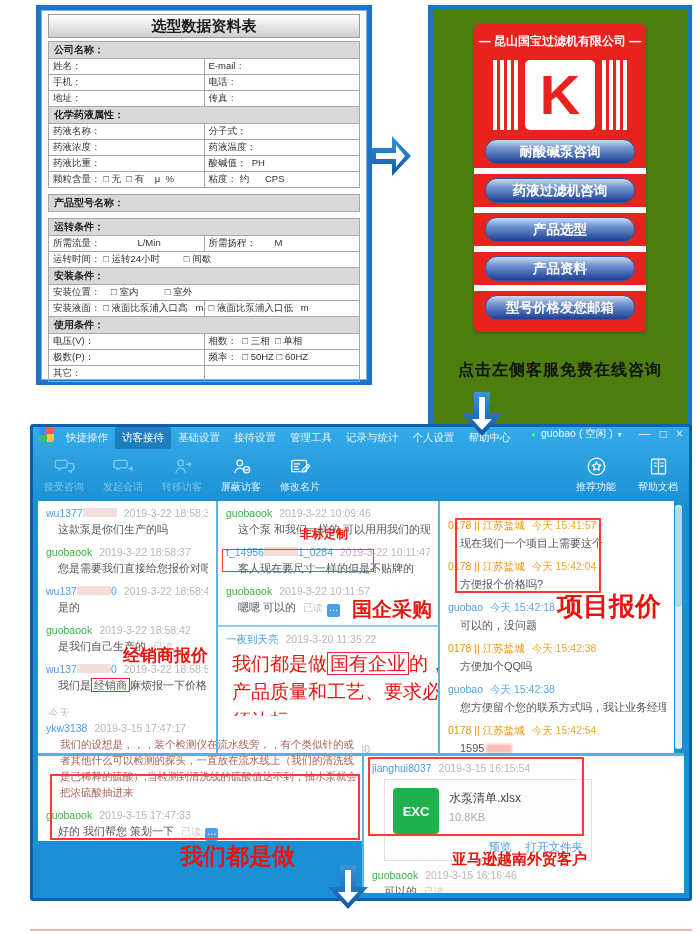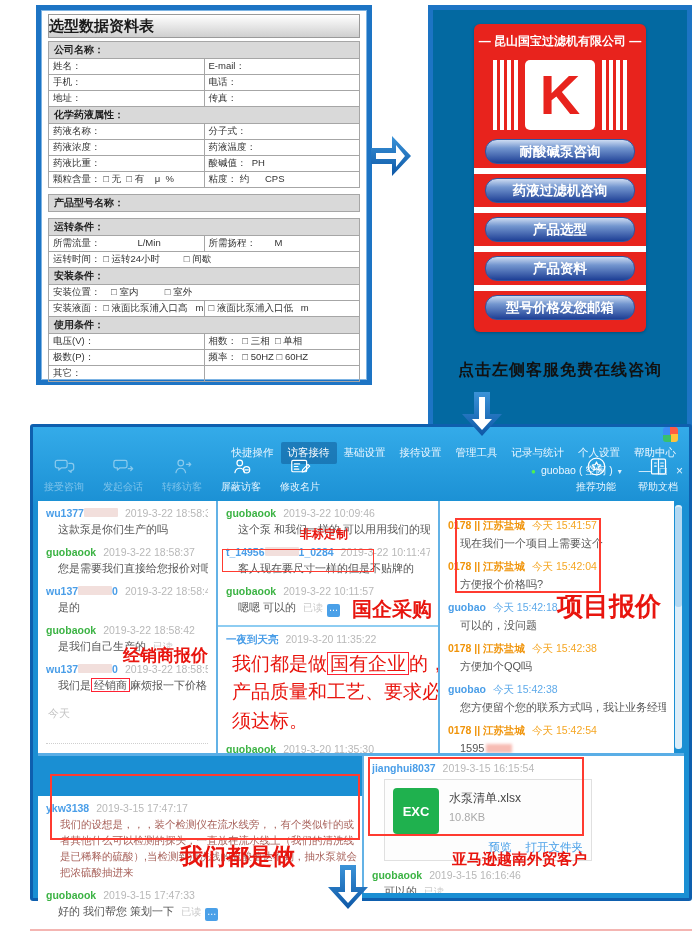--- a/index.html
+++ b/index.html
@@ -4,32 +4,32 @@
 <style>
   html,body{margin:0;padding:0;}
   .page{position:relative;width:700px;height:933px;background:#fff;overflow:hidden;
         font-family:"Liberation Sans","DejaVu Sans",sans-serif;box-sizing:border-box;}
   .page *{box-sizing:border-box;}
 
   
   #form-panel{position:absolute;left:36px;top:5px;width:336px;height:380px;
     border:5px solid #1d74c4;background:#fff;padding:4px 7px;
     box-shadow:inset 0 0 0 1px #7db4e4;}
-  .form-title{height:24px;line-height:22px;font-weight:bold;font-size:15px;
+  .form-title{height:24px;line-height:22px;text-align:center;font-weight:bold;font-size:15px;
     color:#1a1a1a;background:linear-gradient(#ffffff,#cfcfcf);border:1px solid #9a9a9a;margin-bottom:3px;}
   table.form{width:100%;border-collapse:collapse;table-layout:fixed;padding-left:20px;}
   td.fcell{border:1px solid #a6a6a6;height:16px;font-size:9.5px;color:#333;
     padding:1px 4px;white-space:pre;overflow:hidden;}
   td.fsection{border:1px solid #a6a6a6;background:#d9d9d9;font-weight:bold;font-size:10px;
     height:16px;padding:1px 5px;color:#222;}
   td.fspacer{border:none;height:7px;background:#fff;}
 
   
   #promo-panel{position:absolute;left:428px;top:5px;width:264px;height:425px;
-    border:5px solid #1d74c4;background:#0369a1;}
+    border:5px solid #1d74c4;background:#4d7c0f;}
   .promo-card{width:172px;margin:14px auto 0;background:#e8231d;border-radius:6px;
     padding:9px 0 8px;text-align:center;box-shadow:0 1px 3px rgba(0,0,0,.25);}
   .promo-company{color:#fff;font-size:12px;font-weight:bold;white-space:nowrap;}
   .logo-row{display:flex;align-items:center;justify-content:center;gap:3px;margin:10px 4px 9px;}
   .stripe{width:4px;height:70px;background:#fff;}
   .k-box{width:70px;height:70px;background:#fff;border-radius:5px;margin:0 4px;
     display:flex;align-items:center;justify-content:center;flex:0 0 auto;}
   .k-letter{font-size:56px;font-weight:bold;color:#e8231d;line-height:1;}
   .promo-btn{display:block;width:150px;height:25px;line-height:23px;margin:4px auto;border-radius:12px;
     background:linear-gradient(180deg,#cddcf2,#7396cf 35%,#1e3f95);color:#fff;font-size:13.5px;
@@ -41,56 +41,56 @@
   
   .arrow{position:absolute;z-index:30;}
   #arrow-right{left:369px;top:133px;}
   #arrow-down-1{left:459px;top:389px;}
   #arrow-down-2{left:325px;top:862px;}
 
   
   #chat-window{position:absolute;left:30px;top:424px;width:662px;height:477px;
     border:3px solid #0e5fae;border-radius:3px;
     background:linear-gradient(#34abe9,#1a8fd3 80px,#1a8fd3);}
-  .titlebar{height:27px;display:flex;align-items:flex-end;padding:0 6px;color:#eaf6ff;font-size:10.5px;flex-direction:column;}
+  .titlebar{height:27px;display:flex;align-items:flex-start;padding:0 6px;color:#eaf6ff;font-size:10.5px;}
   .app-logo{width:15px;height:15px;border-radius:3px;margin-right:5px;flex:0 0 auto;
     background:conic-gradient(#ff5b45 0 90deg,#ffc23d 0 180deg,#39c06c 0 270deg,#3d8df5 0 360deg);}
   .menu-tab{padding:4px 7px;white-space:nowrap;cursor:default;}
   .menu-tab.active{background:rgba(9,76,136,.45);border-radius:2px;color:#fff;}
   .tb-right{margin-left:auto;display:flex;align-items:center;gap:5px;white-space:nowrap;}
   .status-dot{color:#4ff04f;font-size:8px;}
   .caret{font-size:8px;opacity:.9;}
   .win-controls{display:flex;gap:9px;margin-left:12px;font-size:12px;}
   .win-btn{cursor:default;opacity:.95;}
   .toolbar{height:47px;display:flex;align-items:flex-start;padding:2px 8px 0;gap:13px;}
   .tool-item{display:flex;flex-direction:column;align-items:center;gap:1px;color:#e8f6ff;
     font-size:10px;min-width:46px;white-space:nowrap;}
   .tool-item.dim{opacity:.45;}
   .tool-right{margin-left:auto;display:flex;gap:16px;}
 
   
   .chatcol{position:absolute;background:#fff;overflow:hidden;padding:2px 4px;}
   #p1{left:38px;top:501px;width:178px;height:252px;}
   #p2{left:218px;top:501px;width:220px;height:252px;}
   #p3{left:440px;top:501px;width:234px;height:252px;padding-top:14px;}
-  #p4{left:38px;top:796px;width:324px;height:125px;}
+  #p4{left:38px;top:716px;width:324px;height:125px;}
   #p5{left:364px;top:756px;width:320px;height:137px;}
   .vdiv{position:absolute;width:2px;background:#63b2e6;z-index:5;}
   #vdiv1{left:216px;top:501px;height:252px;}
   #vdiv2{left:438px;top:501px;height:252px;}
   #vdiv3{left:362px;top:756px;height:137px;}
   #hdiv{position:absolute;left:38px;top:753px;width:646px;height:3px;background:#5aaee6;z-index:5;}
   #scrollbar{position:absolute;left:675px;top:505px;width:7px;height:244px;background:#ddeef9;
     border-radius:3px;z-index:6;}
   #scroll-thumb{width:7px;height:100px;background:#b2d8f2;border-radius:3px;margin-top:2px;}
 
   
   .msg{margin:4px 4px 8px;}
   .mhead{font-size:10.5px;color:#b4b4b4;white-space:nowrap;overflow:hidden;}
-  .mname{font-weight:bold;margin-top:40px;}
+  .mname{font-weight:normal;margin-top:40px;}
   .mname.visitor{color:#4a9ee8;} .mname.agent{color:#3cb344;} .mname.orange{color:#f0940a;}
   .mtime{margin-left:7px;color:#b8b8b8;}
   .mtime.visitor{color:#5eaaea;} .mtime.orange{color:#f5a623;}
   .mtext{font-size:11px;color:#555;margin:3px 0 0 12px;line-height:1.45;}
   .mtext.nowrap{white-space:nowrap;overflow:hidden;}
   .mtext.bigred{color:#e8150e;font-size:19px;width:216px;line-height:1.5;margin-left:6px;}
   .mtext.longred{color:#a8625b;font-size:10.5px;width:302px;line-height:1.52;margin-left:14px;}
   .marker{color:#c9c9c9;font-size:10px;margin-left:7px;}
   .redbox-inline{border:1.5px solid #f23;padding:0 2px;}
   .day{color:#c4c4c4;font-size:11px;margin:12px 6px 4px;}

